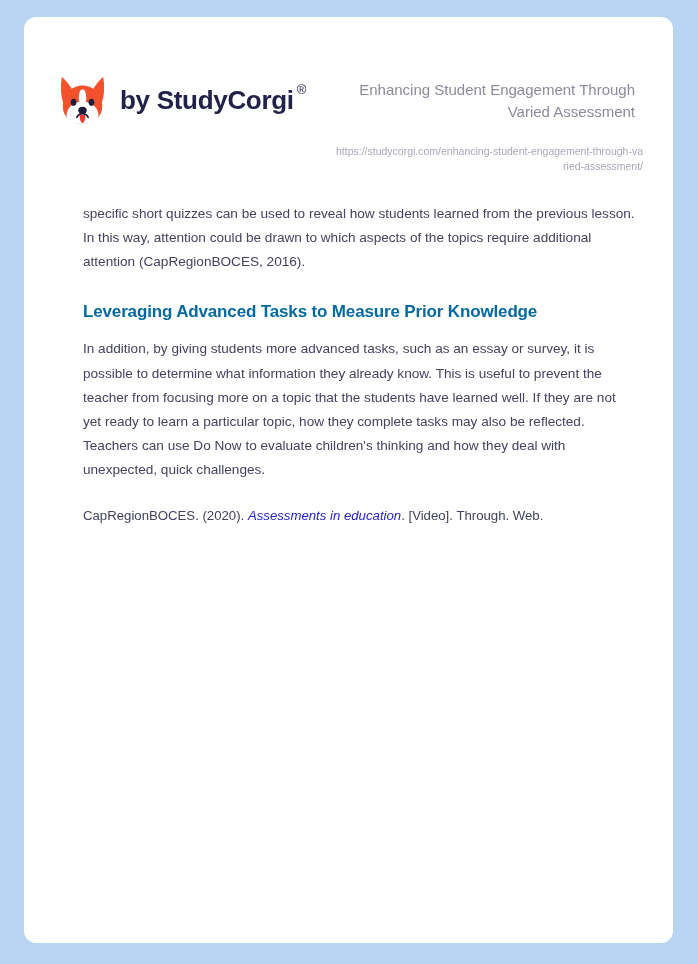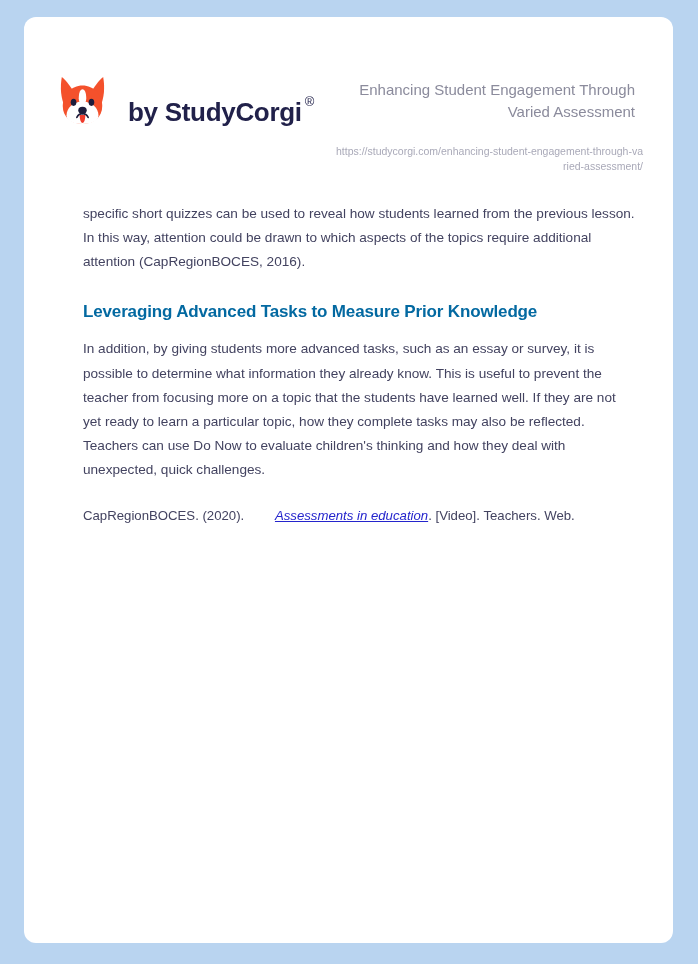--- a/index.html
+++ b/index.html
@@ -27,22 +27,22 @@
   
   .doc-header {
     display: flex;
     align-items: flex-start;
     justify-content: space-between;
     padding: 50px 30px 0 35px;
     box-sizing: border-box;
   }
   .brand {
     display: flex;
-    align-items: flex-end;
-    gap: 22px;
+    align-items: center;
+    gap: 14px;
     padding-top: 8px;
   }
   .brand-mark {
     width: 47px;
     height: 50px;
     flex: 0 0 auto;
     display: block;
   }
   .brand-text {
     font-size: 26px;
@@ -111,23 +111,21 @@
   }
   .ref-entry {
     font-size: 13.2px;
     line-height: 1.7;
     color: #434360;
     margin: 0;
   }
   .ref-link {
     color: #2424cc;
     font-style: italic;
-    text-decoration: underline;
     cursor: pointer;
-    margin-left: 27px;
   }
 </style>
 </head>
 <body>
 
 <div class="page-card">
 
   <div class="doc-header">
 
     <div class="brand">
@@ -167,17 +165,17 @@
 
   <div class="doc-body">
 
     <p class="para">specific short quizzes can be used to reveal how students learned from the previous lesson. In this way, attention could be drawn to which aspects of the topics require additional attention (CapRegionBOCES, 2016).</p>
 
     <h2 class="section-heading">Leveraging Advanced Tasks to Measure Prior Knowledge</h2>
 
     <p class="para">In addition, by giving students more advanced tasks, such as an essay or survey, it is possible to determine what information they already know. This is useful to prevent the teacher from focusing more on a topic that the students have learned well. If they are not yet ready to learn a particular topic, how they complete tasks may also be reflected. Teachers can use Do Now to evaluate children's thinking and how they deal with unexpected, quick challenges.</p>
 
 
-    <p class="ref-entry"><span>CapRegionBOCES. (2020). </span><a class="ref-link">Assessments in education</a><span>. [Video]. Teachers. Web.</span></p>
+    <p class="ref-entry"><span>CapRegionBOCES. (2020). </span><a class="ref-link">Assessments in education</a><span>. [Video]. Through. Web.</span></p>
 
   </div>
 
 </div>
 
 </body></html>

